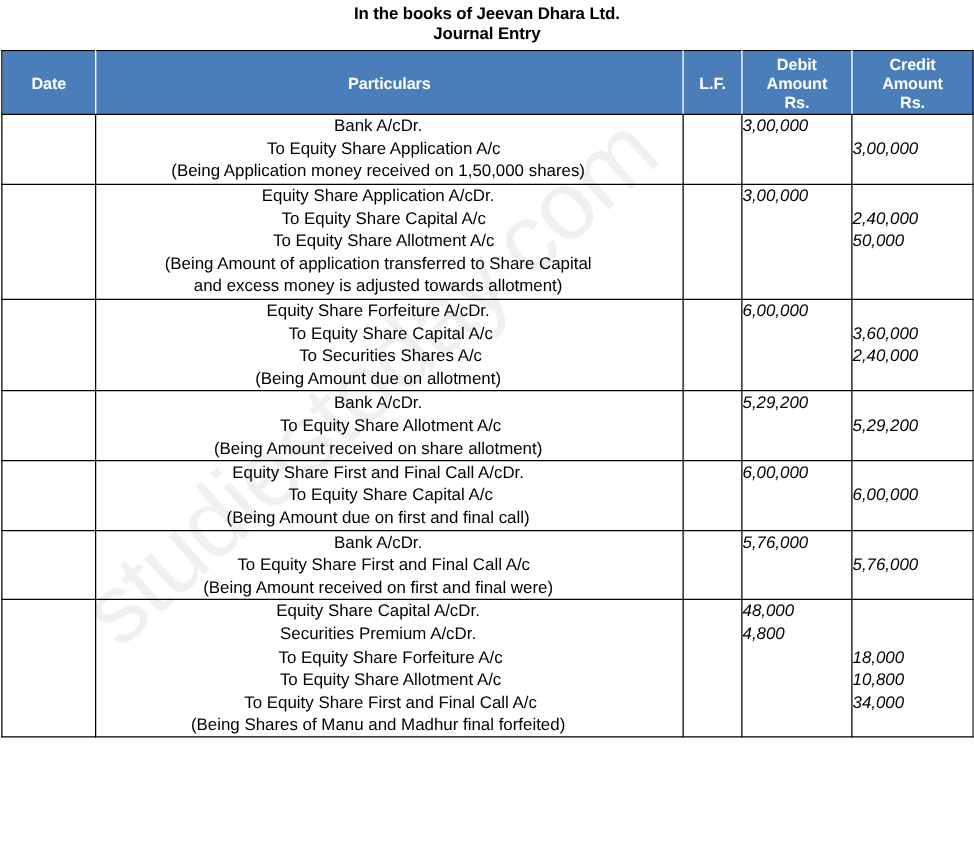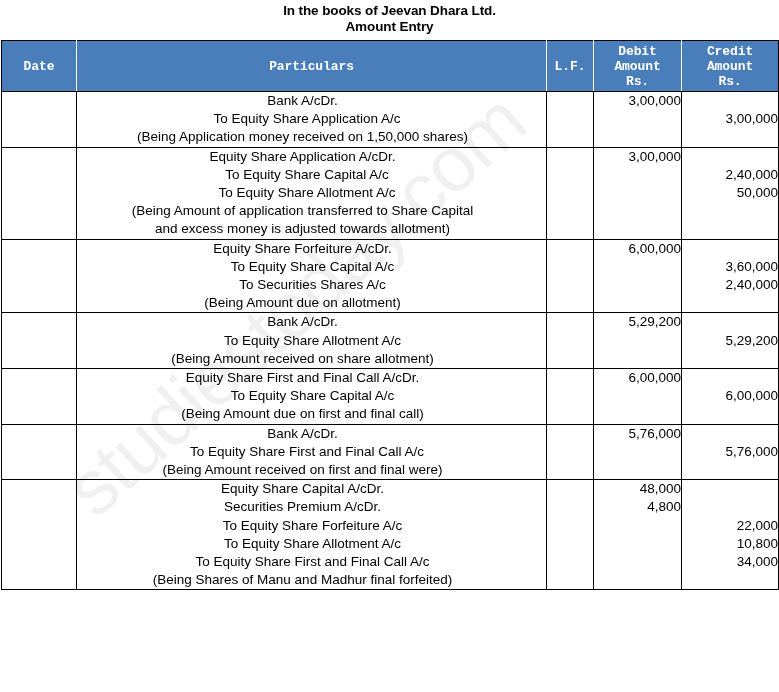--- a/index.html
+++ b/index.html
@@ -80,42 +80,43 @@
     font-weight: bold;
     text-align: center;
     vertical-align: middle;
     height: 50px;
     line-height: 15px;
     border-color: #ffffff;
     letter-spacing: -0.1px;
   }
   #journal-table thead th.th-edge-left { border-left-color: #000000; }
   #journal-table thead th.th-edge-right { border-right-color: #000000; }
-  #journal-table thead th { border-top-color: #000000; border-bottom-color: #000000; font-family: Liberation Mono, monospace; }
+  #journal-table thead th { border-top-color: #000000; border-bottom-color: #000000; }
 
   
   col.c-date { width: 75px; }
   col.c-particulars { width: 470px; }
   col.c-lf { width: 47px; }
   col.c-debit { width: 88px; }
   col.c-credit { width: 97px; }
 
   
   .cell-date { }
   .cell-particulars {
     padding: 2px 6px 4px 5px;
     font-size: 13.5px;
     line-height: 18.2px;
   }
   .cell-lf { }
   .cell-amount {
     padding: 2px 7px 4px 4px;
     font-size: 13.5px;
     line-height: 18.2px;
-    text-align: right;
+    text-align: left;
+    font-style: italic;
   }
 
   
   .p-line {
     display: flex;
     justify-content: center;
     align-items: baseline;
     white-space: pre;
   }
   .p-line .p-text { flex: 0 1 auto; }
@@ -131,21 +132,21 @@
 </style>
 </head>
 <body>
 
 <div id="watermark">
   <div class="wm-text">studiestoday.com</div>
 </div>
 
 <div id="title-block">
   <div class="title-line">In the books of Jeevan Dhara Ltd.</div>
-  <div class="title-line">Amount Entry</div>
+  <div class="title-line">Journal Entry</div>
 </div>
 
 <table id="journal-table">
   <colgroup>
     <col class="c-date">
     <col class="c-particulars">
     <col class="c-lf">
     <col class="c-debit">
     <col class="c-credit">
   </colgroup>
@@ -305,20 +306,20 @@
           <div class="amt-line">48,000</div>
           <div class="amt-line">4,800</div>
           <div class="amt-line amt-blank">&nbsp;</div>
           <div class="amt-line amt-blank">&nbsp;</div>
           <div class="amt-line amt-blank">&nbsp;</div>
           <div class="amt-line amt-blank">&nbsp;</div>
         </td>
         <td class="cell-amount">
           <div class="amt-line amt-blank">&nbsp;</div>
           <div class="amt-line amt-blank">&nbsp;</div>
-          <div class="amt-line">22,000</div>
+          <div class="amt-line">18,000</div>
           <div class="amt-line">10,800</div>
           <div class="amt-line">34,000</div>
           <div class="amt-line amt-blank">&nbsp;</div>
         </td>
       </tr>
     </tbody>
 </table>
 
 </body></html>

